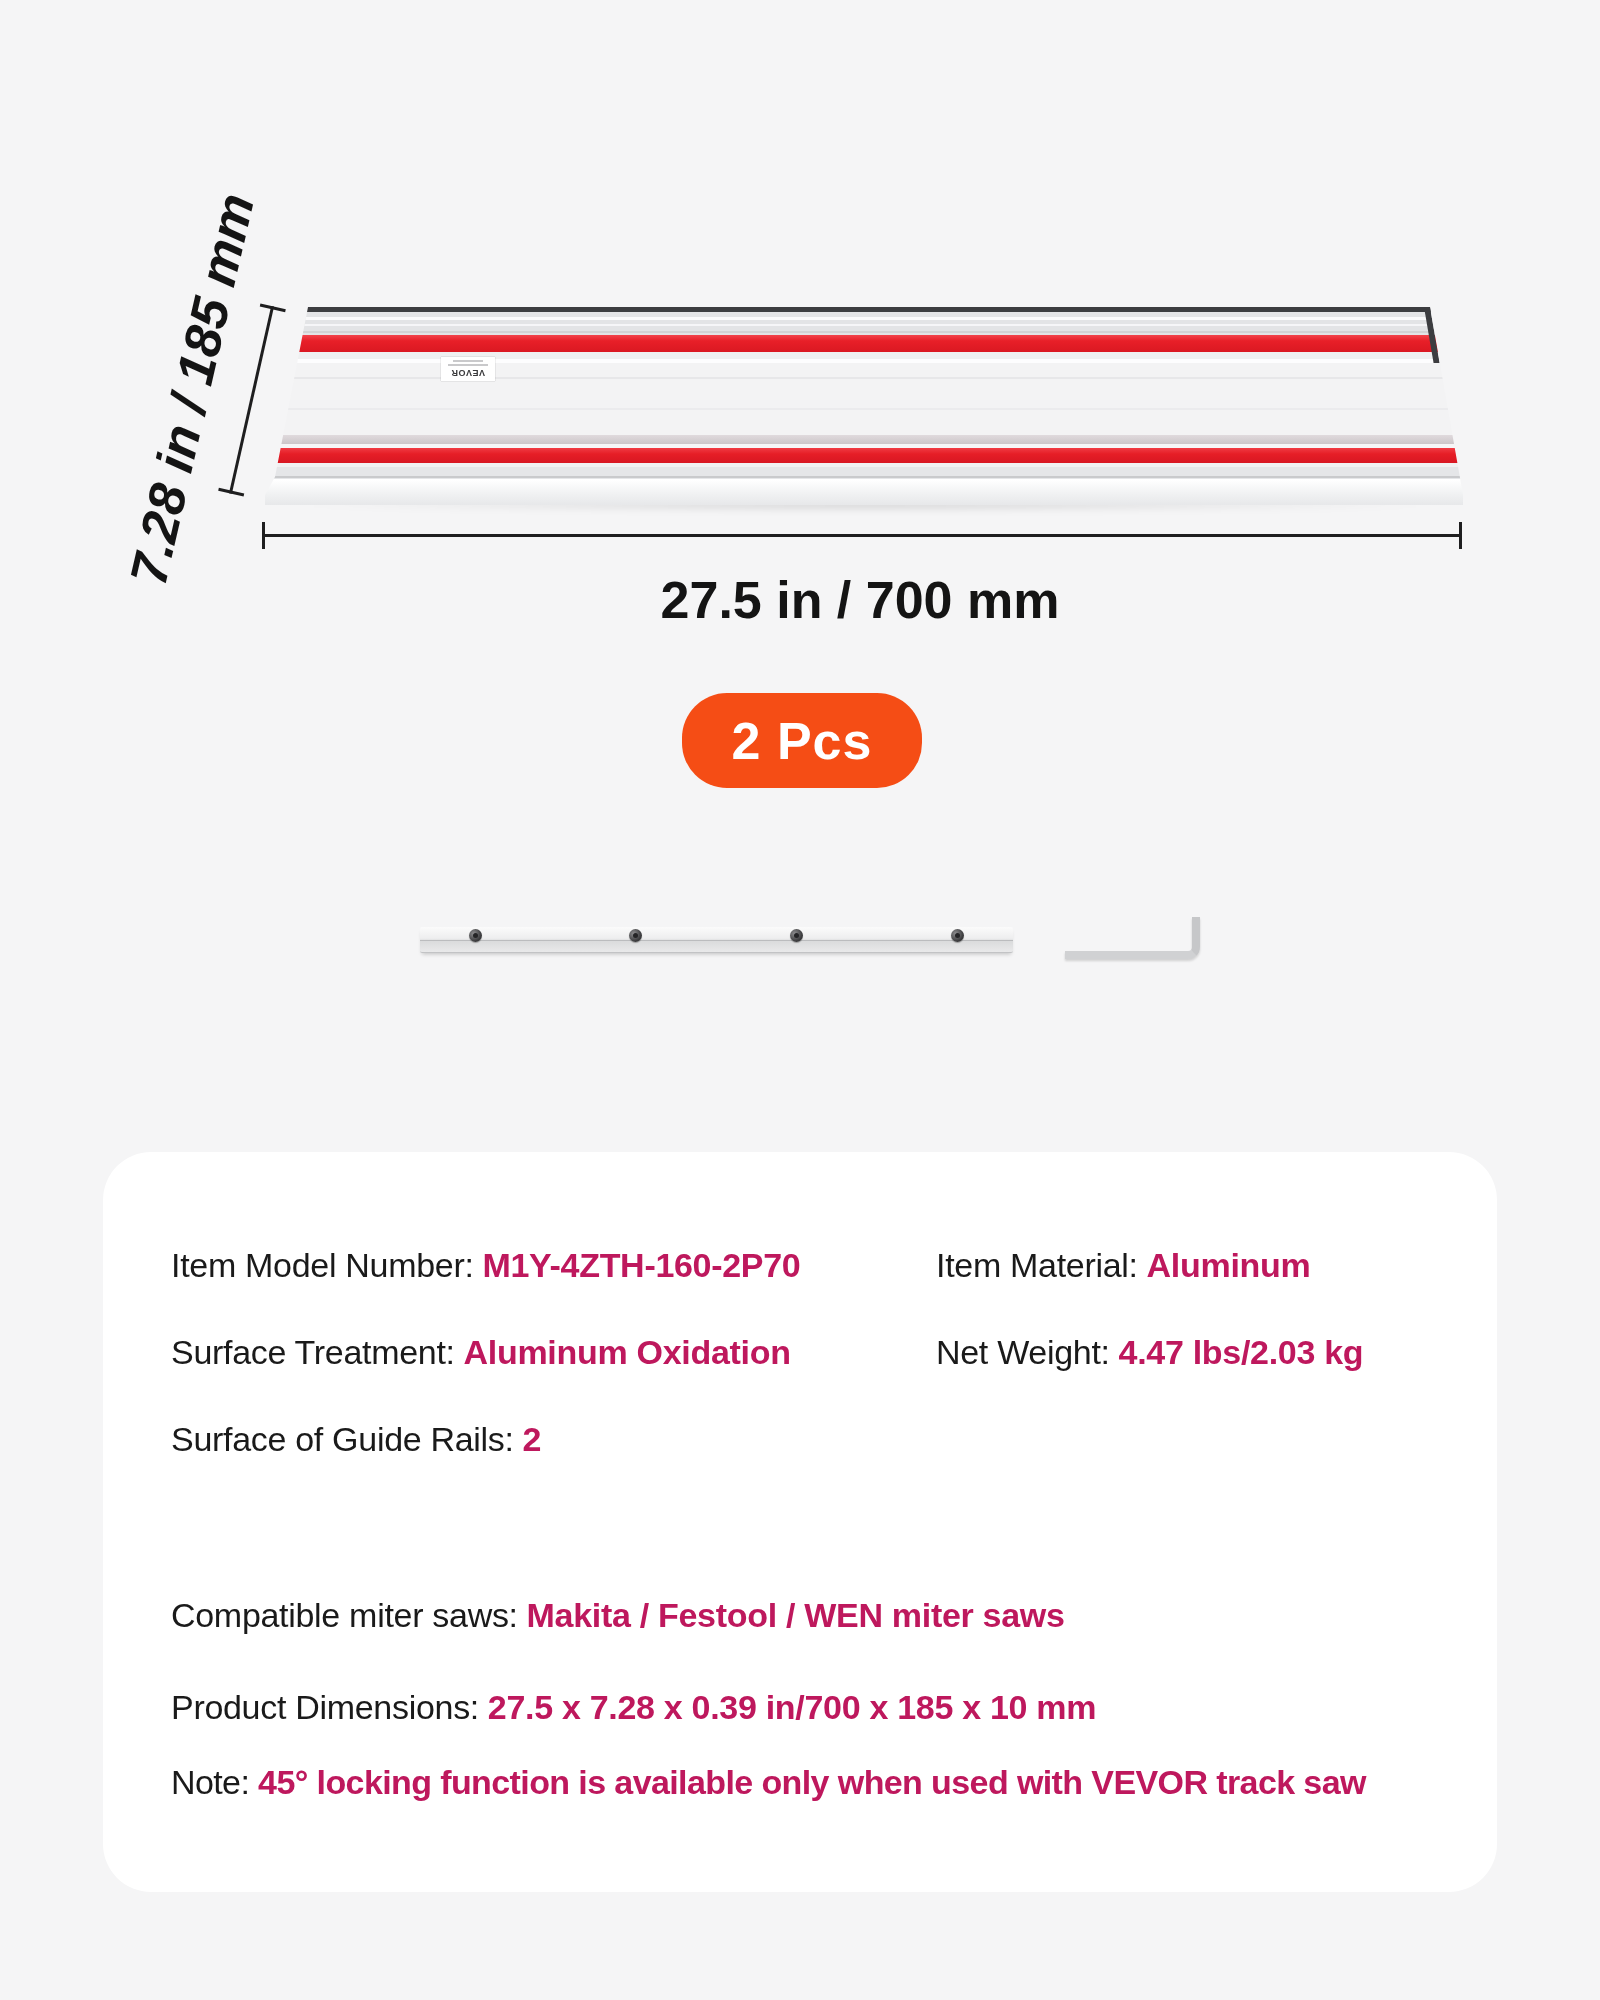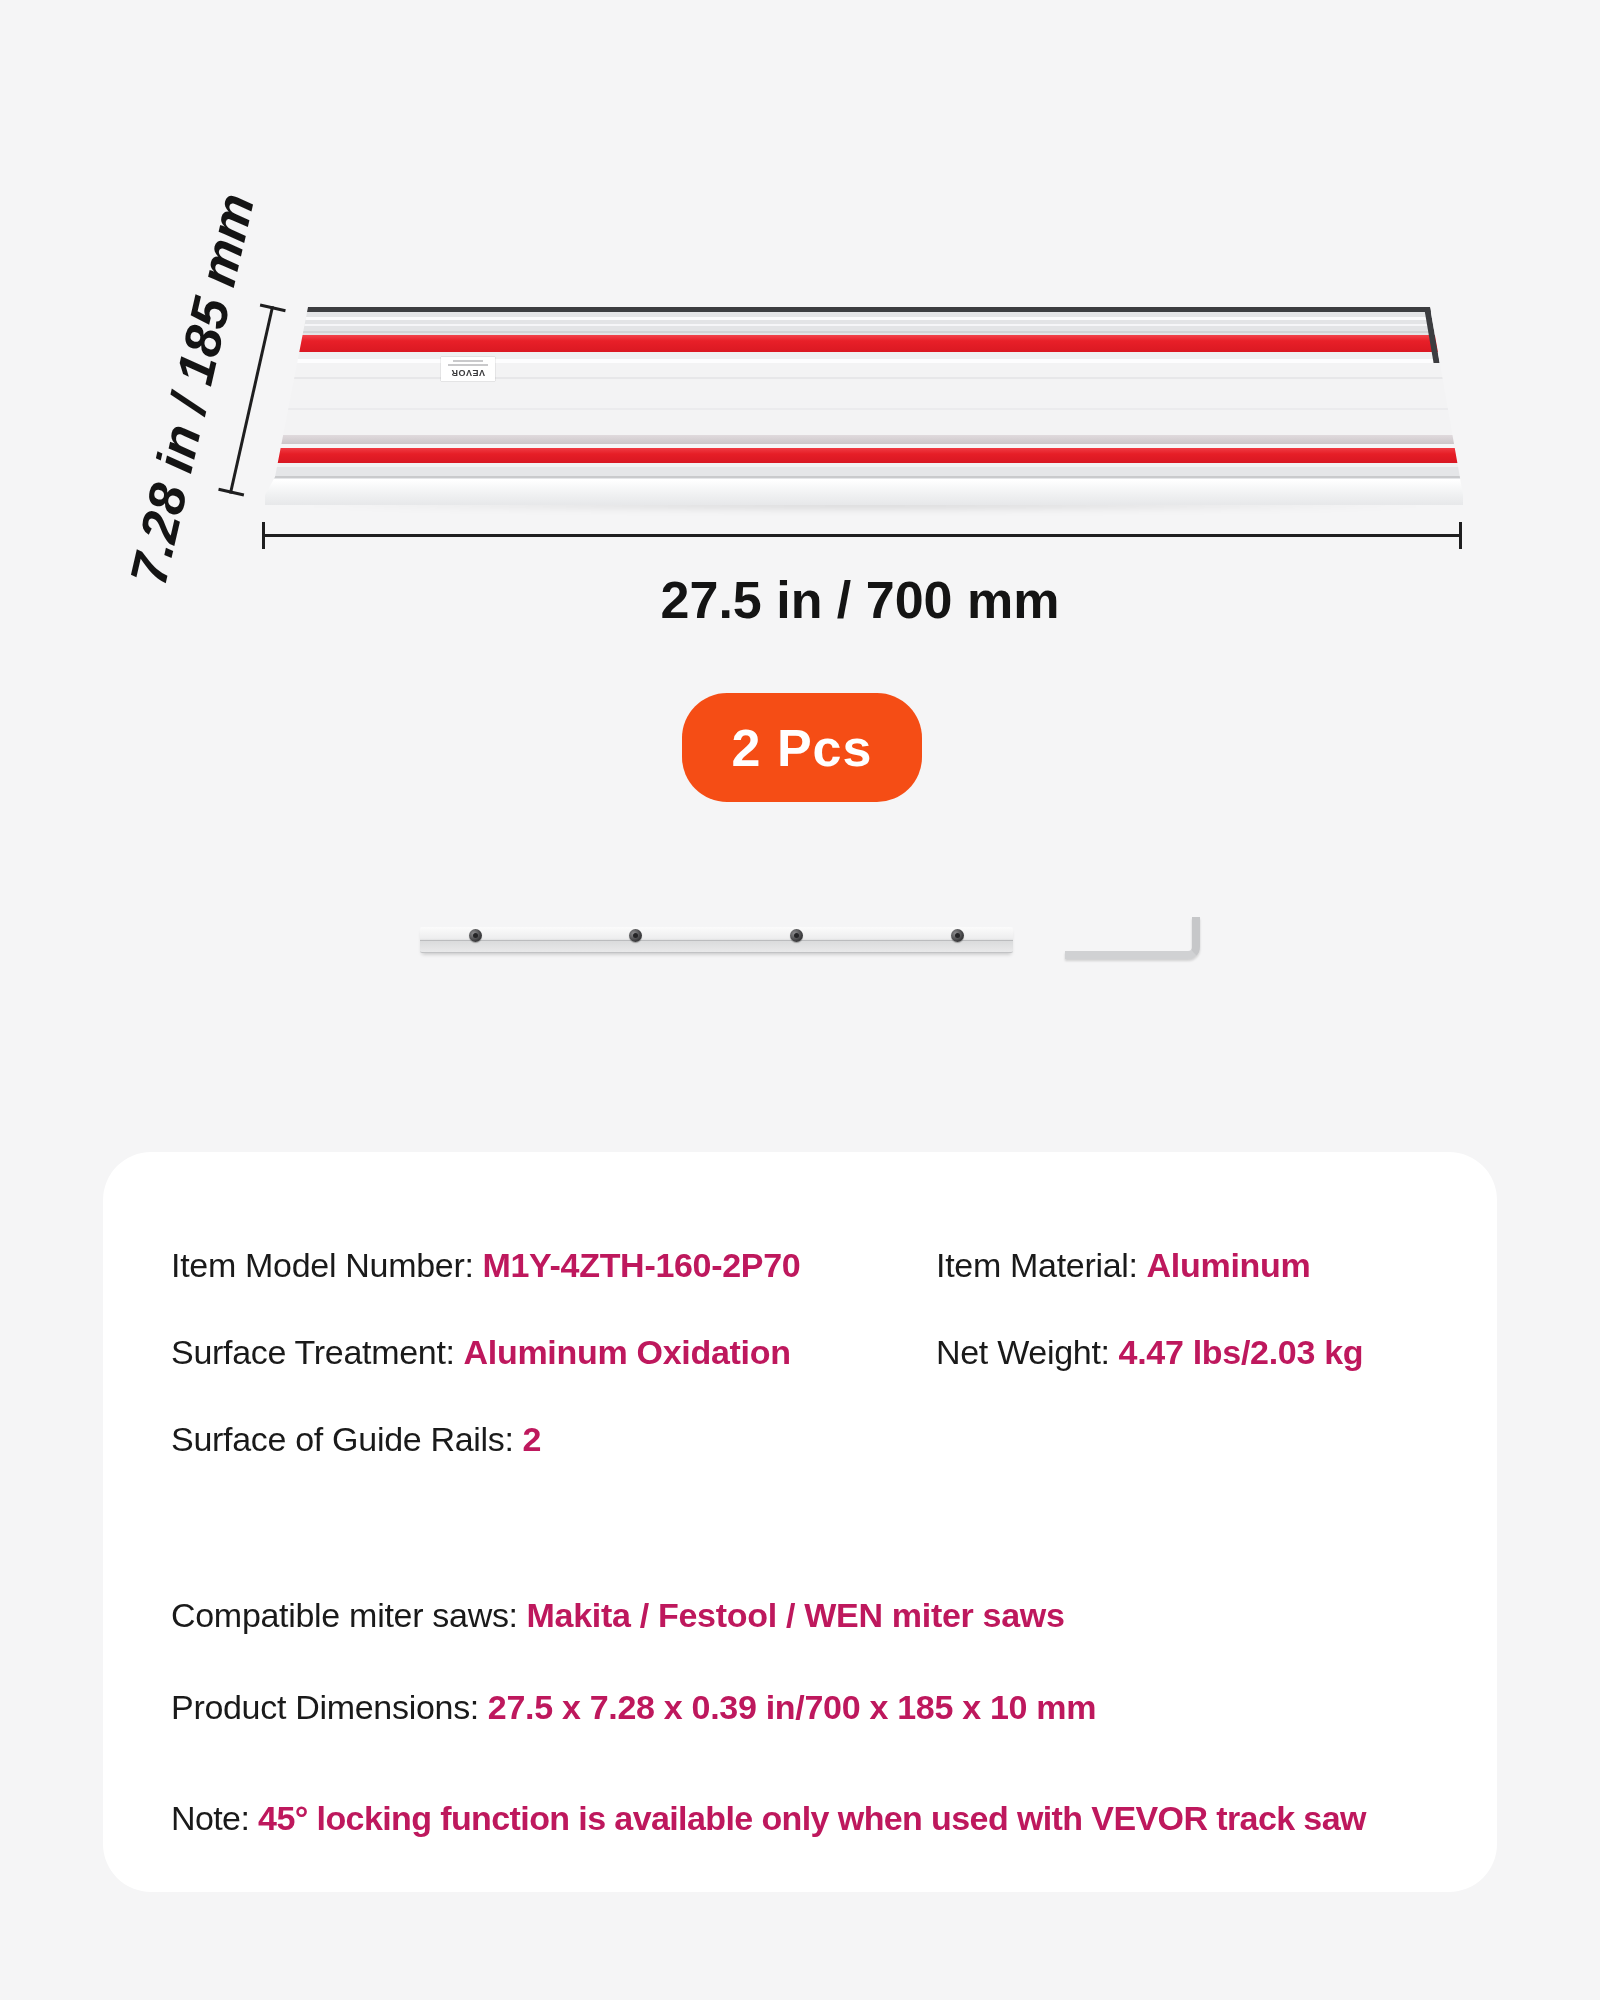--- a/index.html
+++ b/index.html
@@ -60,21 +60,21 @@
   .dim-diag .tick.top{top:0;}
   .dim-diag .tick.bot{bottom:0;}
 
   .dim-label{color:#141414;font-weight:700;font-size:52px;white-space:nowrap;}
   .label-w{left:560px;top:570px;width:600px;text-align:center;}
   .label-h{left:-18px;top:359px;width:420px;text-align:center;
     transform:rotate(-77deg);font-style:italic;}
 
   
   .badge{
-    left:682px;top:693px;width:240px;height:109px;border-radius:45px;
+    left:682px;top:693px;width:240px;height:95px;border-radius:45px;
     background:#f54d15;display:flex;align-items:center;justify-content:center;
   }
   .badge span{color:#fff;font-weight:700;font-size:52px;letter-spacing:1px;}
 
   
   .connector{
     left:420px;top:927px;width:593px;height:25px;border-radius:2px;
     background:linear-gradient(180deg,#fbfbfb 0%,#eeeeef 45%,#dadbdc 56%,#e9e9ea 100%);
     border-bottom:1px solid #c2c3c5;
     box-shadow:0 3px 4px -2px rgba(0,0,0,.22);
@@ -100,21 +100,21 @@
   .spec-cell{
     position:absolute;font-size:34px;line-height:44px;color:#1a1a1a;
     letter-spacing:-0.3px;white-space:nowrap;font-weight:500;
   }
   .spec-cell .lbl{margin-right:0.26em;}
   .spec-cell .val{color:#be185d;font-weight:700;}
   .col-l{left:171px;}
   .col-r{left:936px;}
   .r1{top:1243px;} .r2{top:1330px;} .r3{top:1417px;}
   .r4{top:1510px;} .r5{top:1593px;} .r6{top:1685px;}
-  .r7{top:1796px;letter-spacing:-0.6px;}
+  .r7{top:1760px;letter-spacing:-0.6px;}
 </style>
 </head>
 <body>
 
 <div class="page">
 
   <div class="abs rail-shadow"></div>
   <div class="abs rail">
     <div class="stripe s-band1"></div>
     <div class="stripe s-band1w1"></div>

